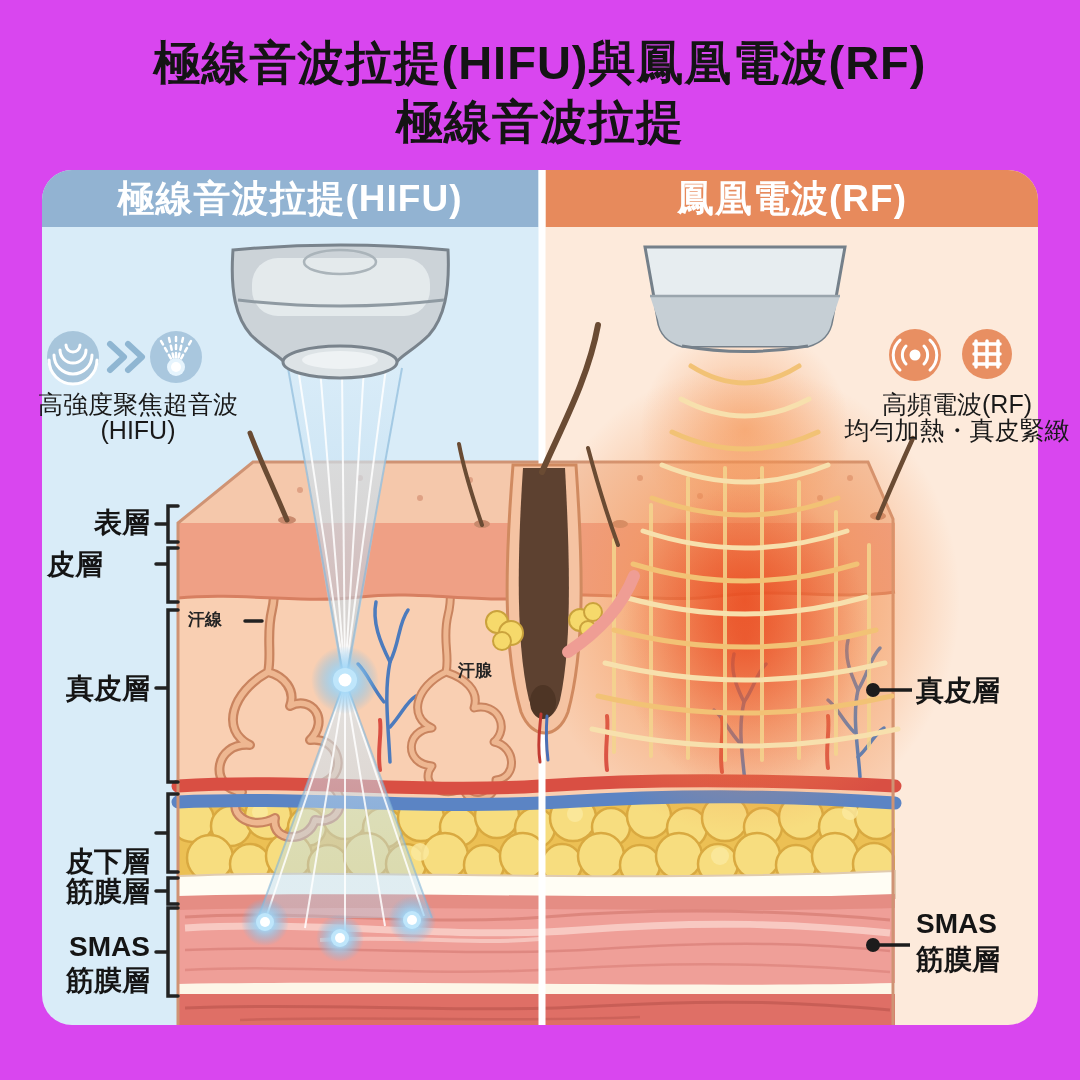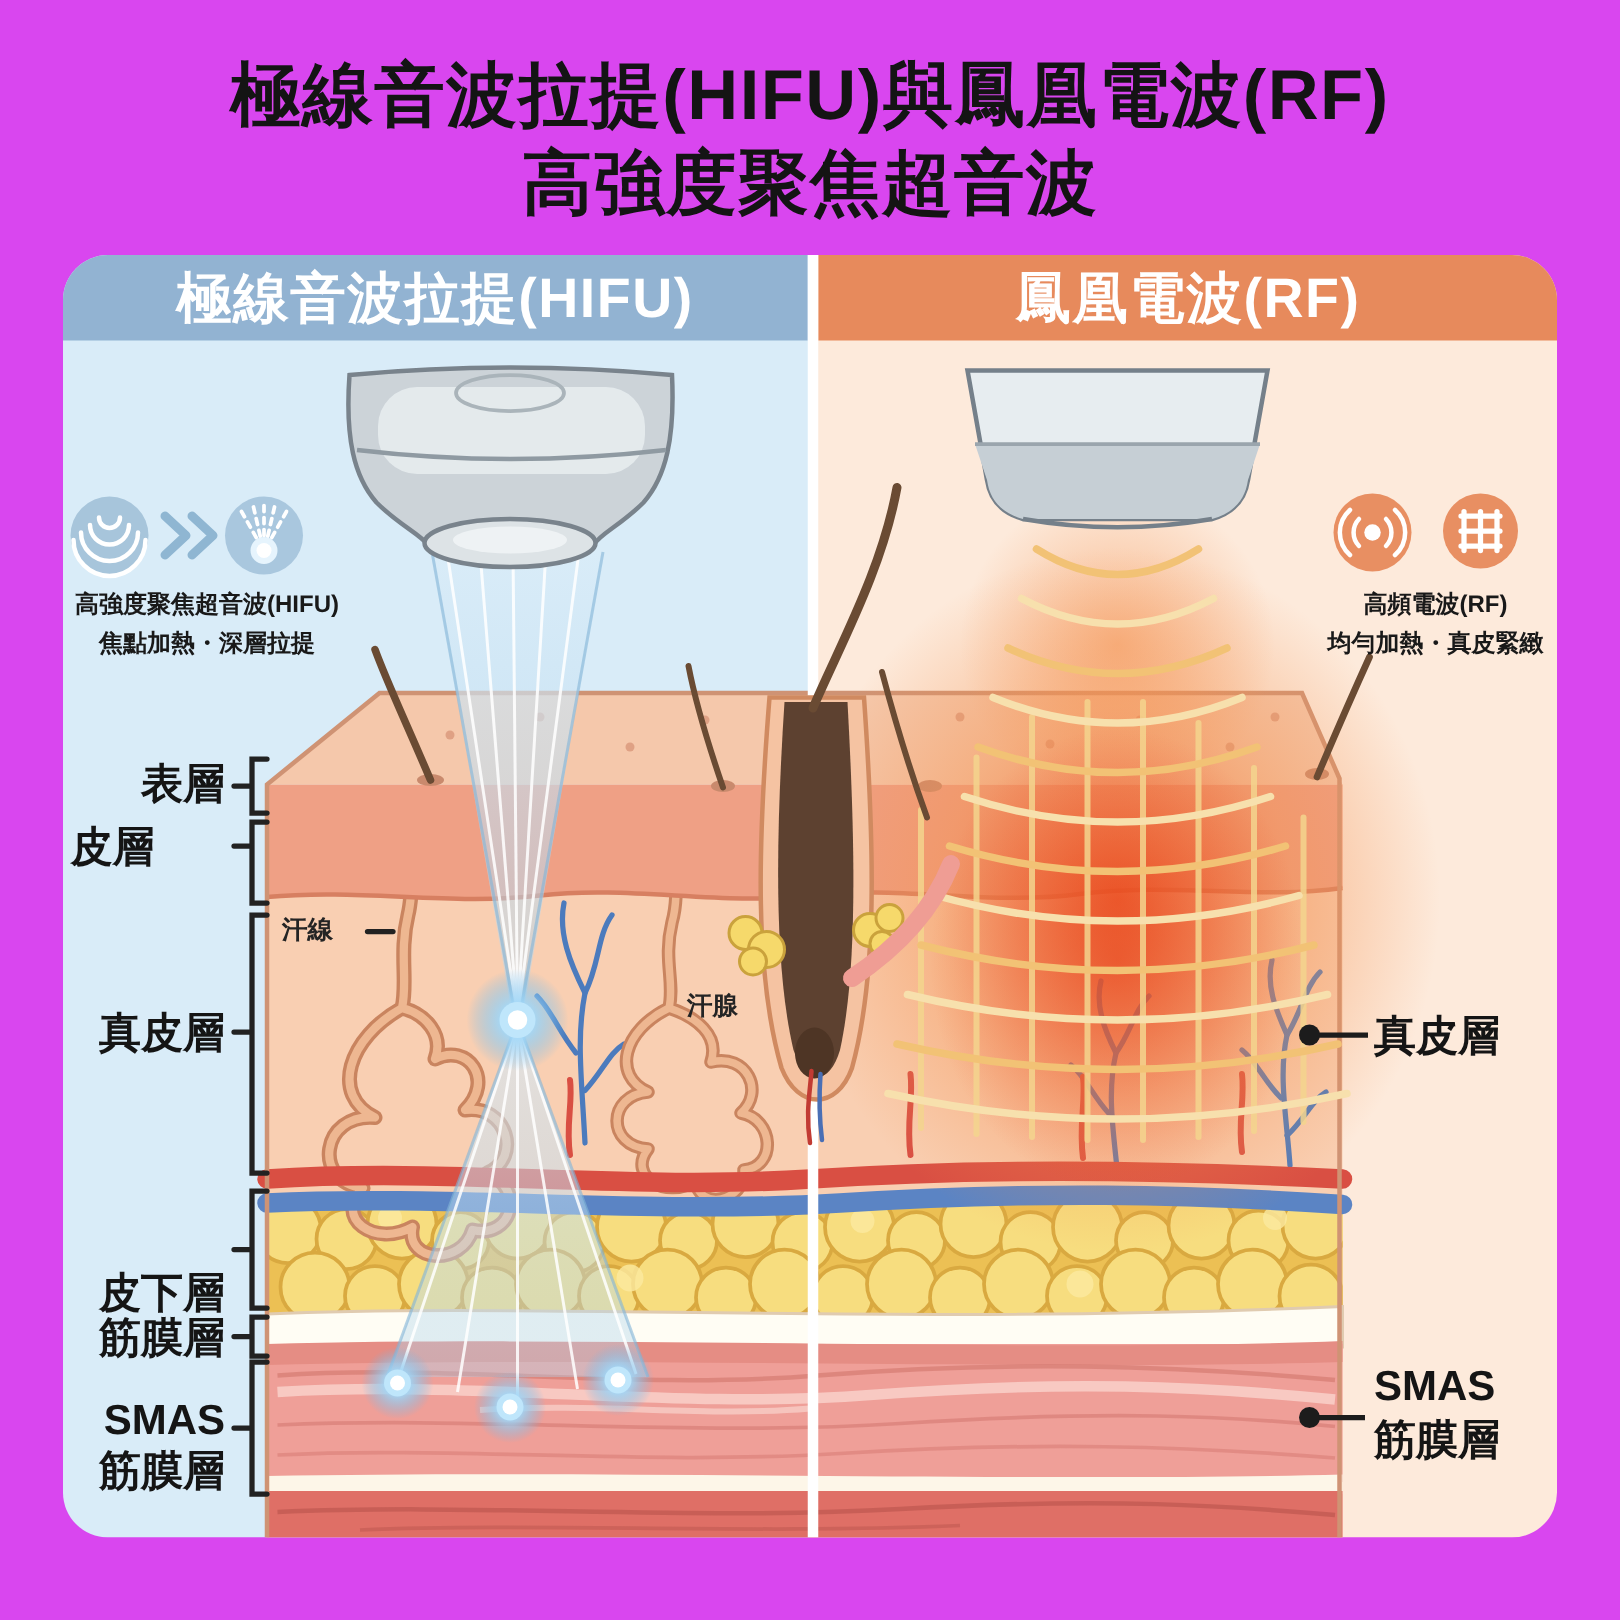--- a/index.html
+++ b/index.html
@@ -5,21 +5,21 @@
   html,body{margin:0;padding:0;background:#fff;}
   #canvas{position:relative;width:1080px;height:1080px;background:#d946ef;overflow:hidden;
           font-family:"Liberation Sans","DejaVu Sans",sans-serif;}
   .abs{position:absolute;}
   #title{top:34px;left:0;width:1080px;text-align:center;color:#141414;
          font-size:47px;font-weight:800;line-height:1.25;letter-spacing:1px;}
   .hdr{top:170px;height:57px;display:flex;align-items:center;justify-content:center;
        color:#ffffff;font-size:37px;font-weight:700;letter-spacing:1px;}
   #hdr-hifu{left:42px;width:496px;}
   #hdr-rf{left:546px;width:492px;}
-  .caption{ text-align:center;color:#191919;font-size:16px;font-weight:700;line-height:26px;}
+  .caption{ text-align:center;color:#191919;font-size:25px;font-weight:400;line-height:26px;}
   #cap-hifu{top:391px;left:2px;width:272px;}
   #cap-rf{top:391px;left:833px;width:248px;}
   .llabel{left:0;width:150px;text-align:right;color:#151515;font-size:28px;font-weight:700;line-height:34px;}
   .rlabel{left:916px;width:150px;text-align:left;color:#151515;font-size:28px;font-weight:700;line-height:36px;}
   .inlabel{color:#242424;font-size:17px;font-weight:700;}
 </style>
 </head>
 <body>
 
 <div id="canvas">
@@ -391,29 +391,28 @@
         <line x1="873" y1="690" x2="912" y2="690"></line>
         <circle cx="873" cy="690" r="7" fill="#1c1c1c" stroke="none"></circle>
         <line x1="873" y1="945" x2="910" y2="945"></line>
         <circle cx="873" cy="945" r="7" fill="#1c1c1c" stroke="none"></circle>
       </g>
     </g>
   </svg>
 
   <div id="title" class="abs">
     <div>極線音波拉提(HIFU)與鳳凰電波(RF)</div>
-    <div>高強度聚焦超音波</div>
+    <div>極線音波拉提</div>
   </div>
 
   <div id="hdr-hifu" class="abs hdr">極線音波拉提(HIFU)</div>
   <div id="hdr-rf" class="abs hdr">鳳凰電波(RF)</div>
 
   <div id="cap-hifu" class="abs caption">
     <div>高強度聚焦超音波(HIFU)</div>
-    <div>焦點加熱・深層拉提</div>
   </div>
   <div id="cap-rf" class="abs caption">
     <div>高頻電波(RF)</div>
     <div>均勻加熱・真皮緊緻</div>
   </div>
 
   <div class="abs llabel" style="top:506px;text-align:right;">表層</div>
   <div class="abs llabel" style="top:548px;text-align:center;">皮層</div>
   <div class="abs llabel" style="top:672px;">真皮層</div>
   <div class="abs llabel" style="top:845px;">皮下層</div>

